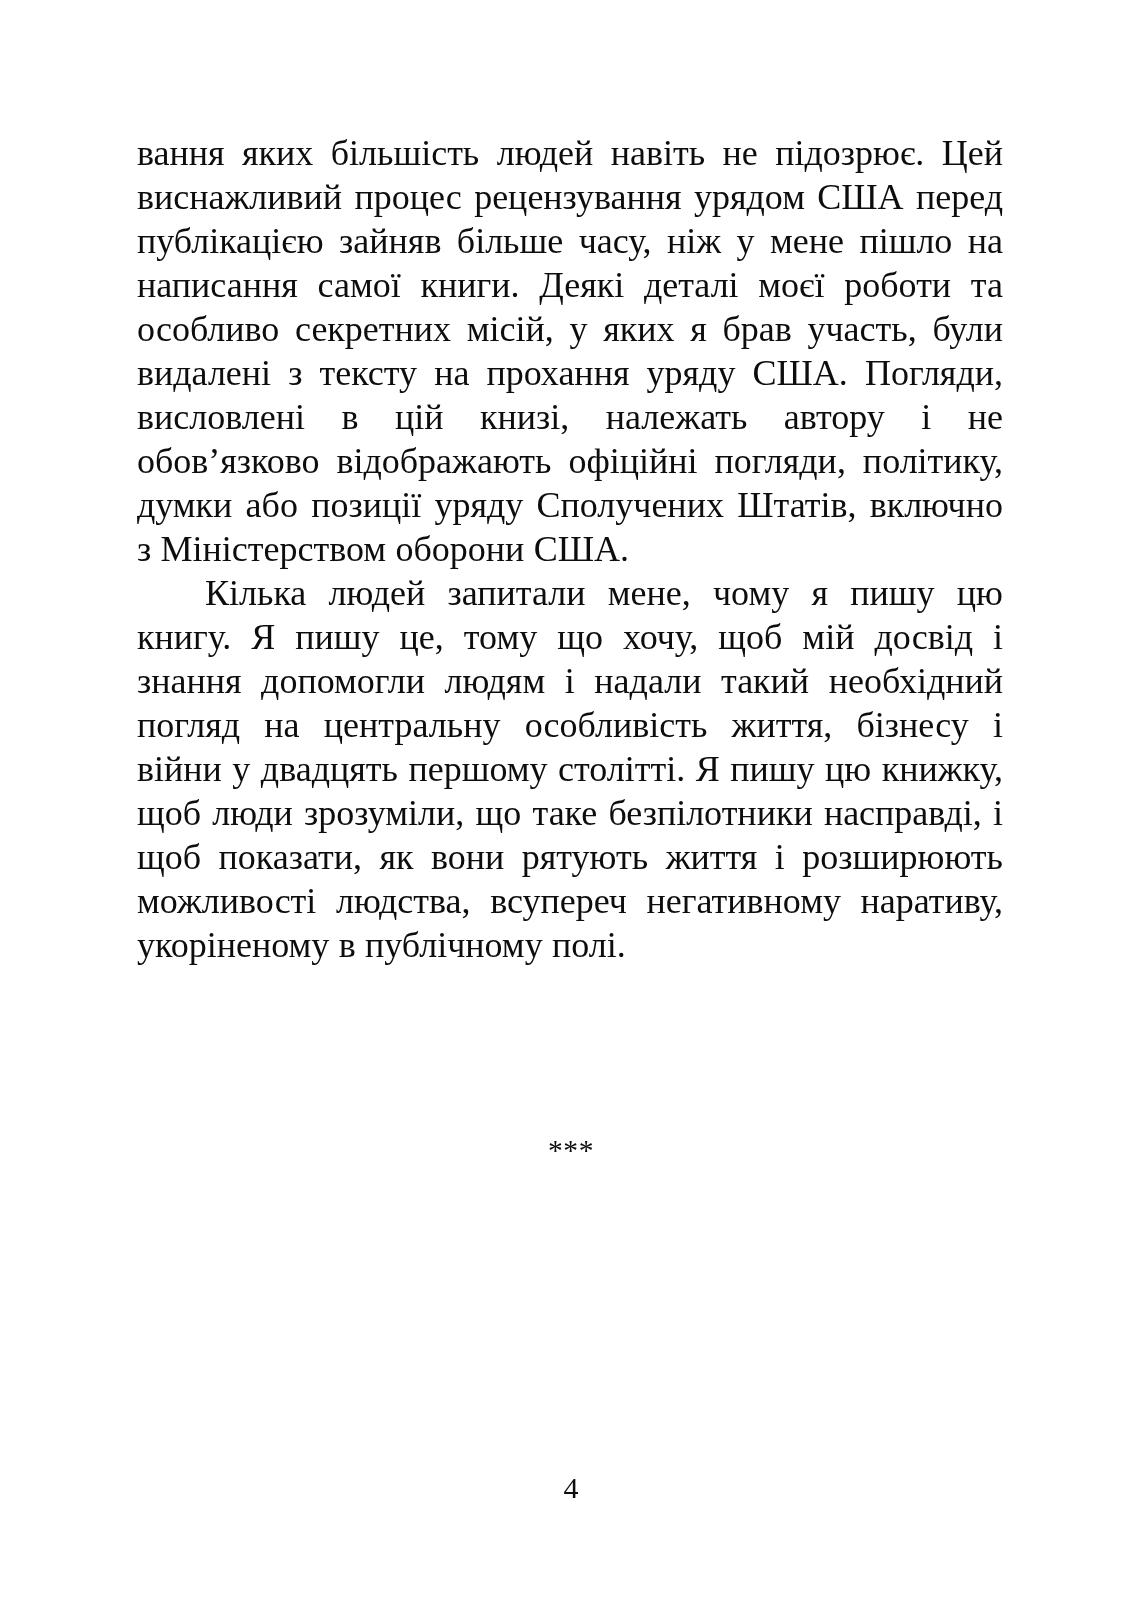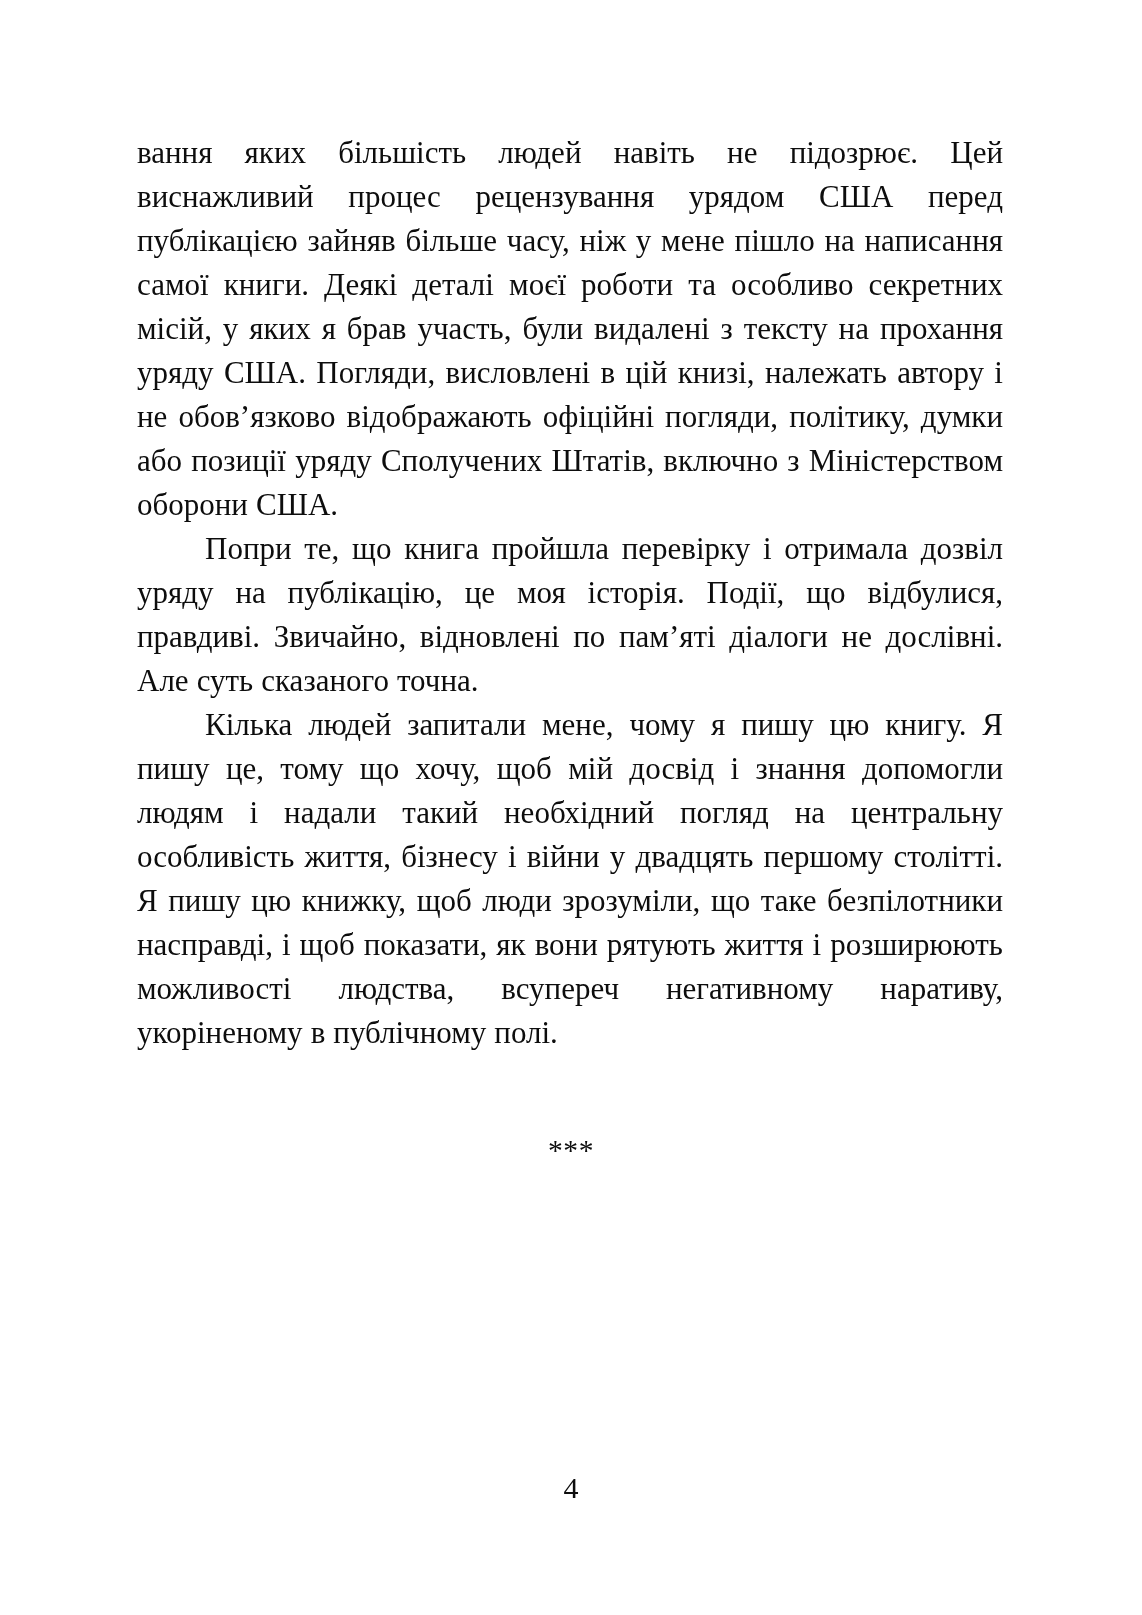--- a/index.html
+++ b/index.html
@@ -19,21 +19,21 @@
     color: #0d0d0d;
   }
   .text-block {
     position: absolute;
     left: 137px;
     top: 131px;
     width: 866px;
   }
   p.para {
     margin: 0;
-    font-size: 31px;
+    font-size: 36px;
     line-height: 44px;
     text-align: justify;
     text-justify: inter-word;
     text-indent: 68px;
     hyphens: manual;
     -webkit-hyphens: manual;
     word-spacing: 0.01em;
   }
   p.para.first {
     text-indent: 0;
@@ -67,21 +67,20 @@
     line-height: 36px;
   }
 </style>
 </head>
 <body>
 
 <div class="page">
 
   <div class="text-block">
     <p class="para first">вання яких більшість людей навіть не підозрює. Цей виснажливий процес рецензування урядом США перед публікацією зайняв більше часу, ніж у мене пішло на написання самої книги. Деякі деталі моєї роботи та особливо секретних місій, у яких я брав участь, були видалені з тексту на прохання уряду США. Погляди, висловлені в цій книзі, належать автору і не обов’язково відображають офіційні погляди, політику, думки або позиції уряду Сполучених Штатів, включно з Міністерством оборони США.</p>
-    <p class="para">Попри те, що книга пройшла перевірку і отримала дозвіл уряду на публікацію, це моя історія. Події, що відбулися, правдиві. Звичайно, відновлені по пам’яті діалоги не дослівні. Але суть сказаного точна.</p>
     <p class="para">Кілька людей запитали мене, чому я пишу цю книгу. Я пишу це, тому що хочу, щоб мій досвід і знання допомогли людям і надали такий необхідний погляд на центральну особливість життя, бізнесу і війни у двадцять першому столітті. Я пишу цю книжку, щоб люди зрозуміли, що таке безпілотники насправді, і щоб показати, як вони рятують життя і розширюють можливості людства, всупереч негативному наративу, укоріненому в публічному полі.</p>
   </div>
 
   <div class="divider">***</div>
 
 
   <div class="folio">4</div>
 
 </div>
 

